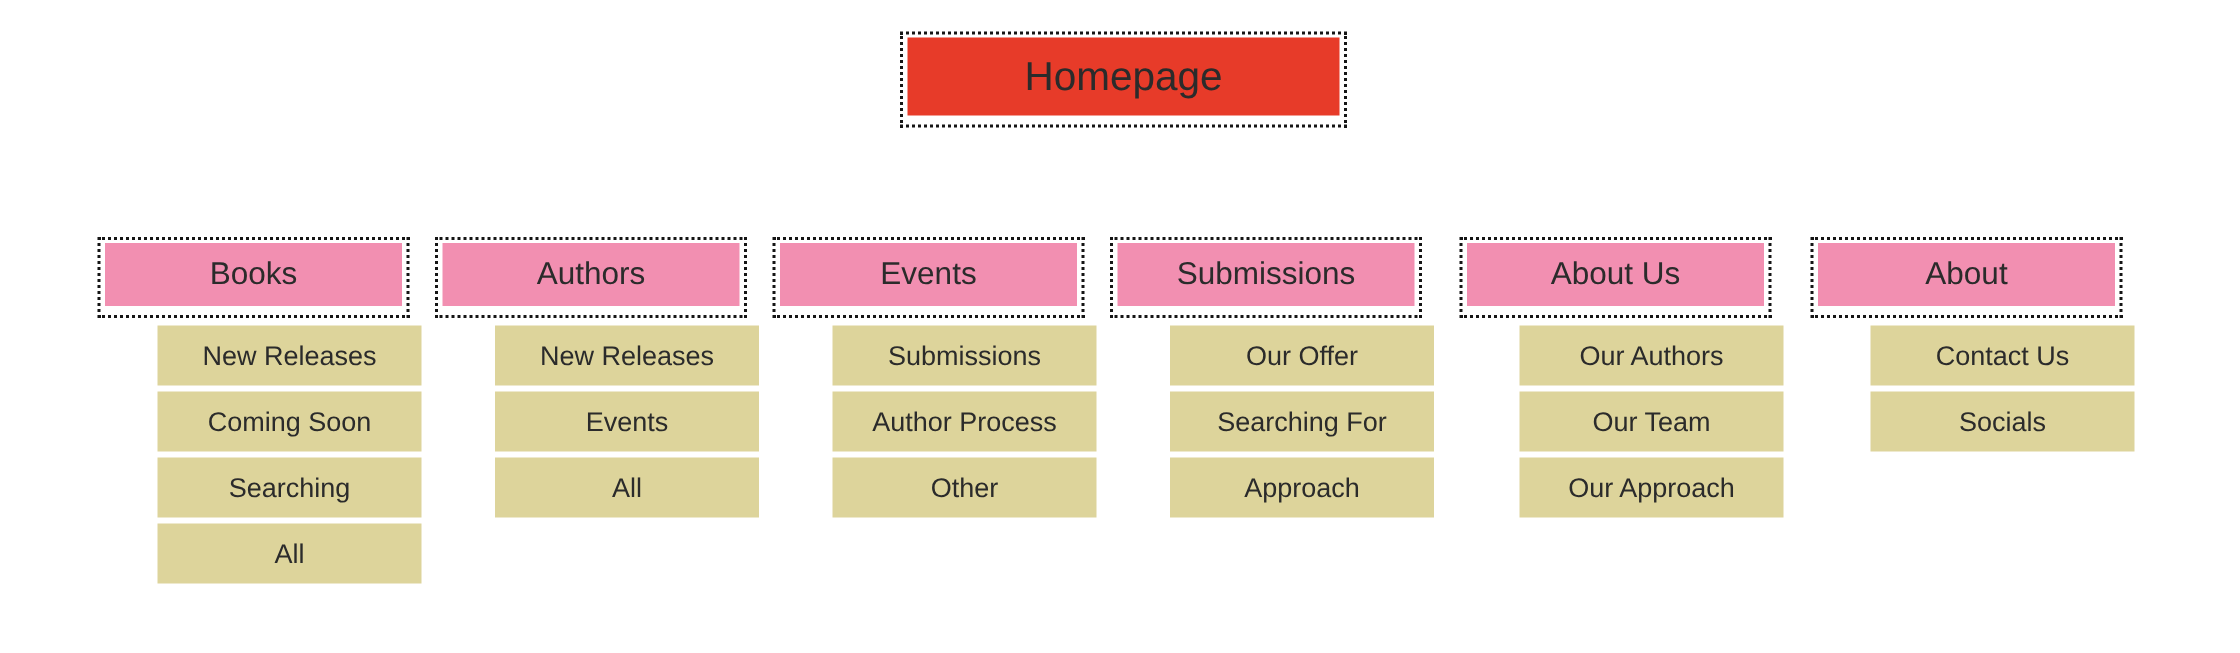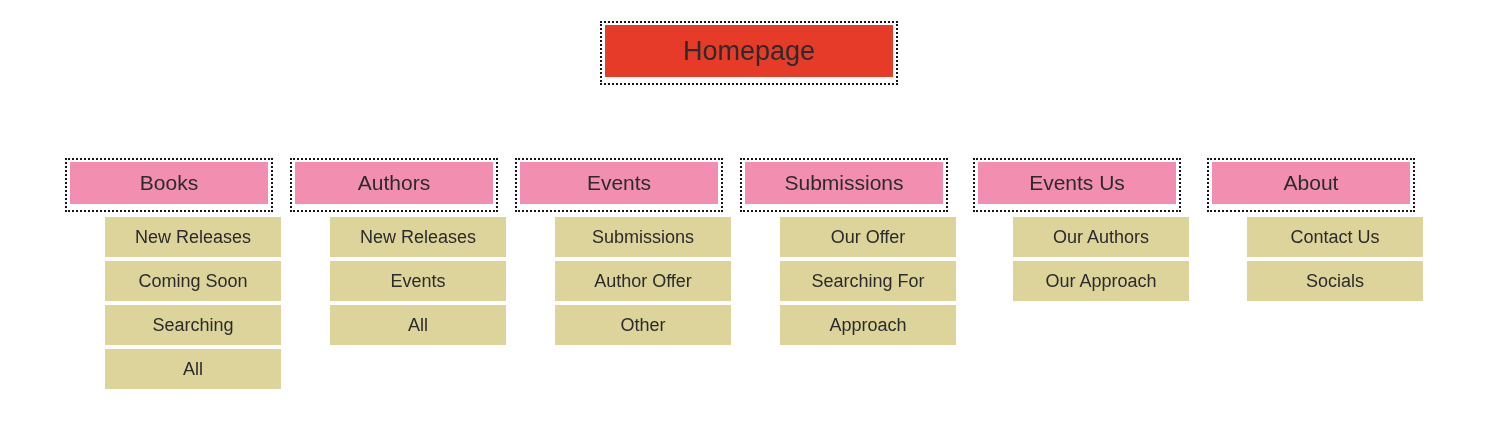--- a/index.html
+++ b/index.html
@@ -114,21 +114,21 @@
   </div>
 
   <div class="column" style="left:520px">
     <div class="node section-node">
       <span>Events</span>
     </div>
     <div class="node item-node">
       <span>Submissions</span>
     </div>
     <div class="node item-node">
-      <span>Author Offer</span>
+      <span>Author Process</span>
     </div>
     <div class="node item-node">
       <span>Other</span>
     </div>
   </div>
 
   <div class="column" style="left:745px">
     <div class="node section-node">
       <span>Submissions</span>
     </div>
@@ -138,24 +138,27 @@
     <div class="node item-node">
       <span>Searching For</span>
     </div>
     <div class="node item-node">
       <span>Approach</span>
     </div>
   </div>
 
   <div class="column" style="left:978px">
     <div class="node section-node">
-      <span>Events Us</span>
+      <span>About Us</span>
     </div>
     <div class="node item-node">
       <span>Our Authors</span>
+    </div>
+    <div class="node item-node">
+      <span>Our Team</span>
     </div>
     <div class="node item-node">
       <span>Our Approach</span>
     </div>
   </div>
 
   <div class="column" style="left:1212px">
     <div class="node section-node">
       <span>About</span>
     </div>

